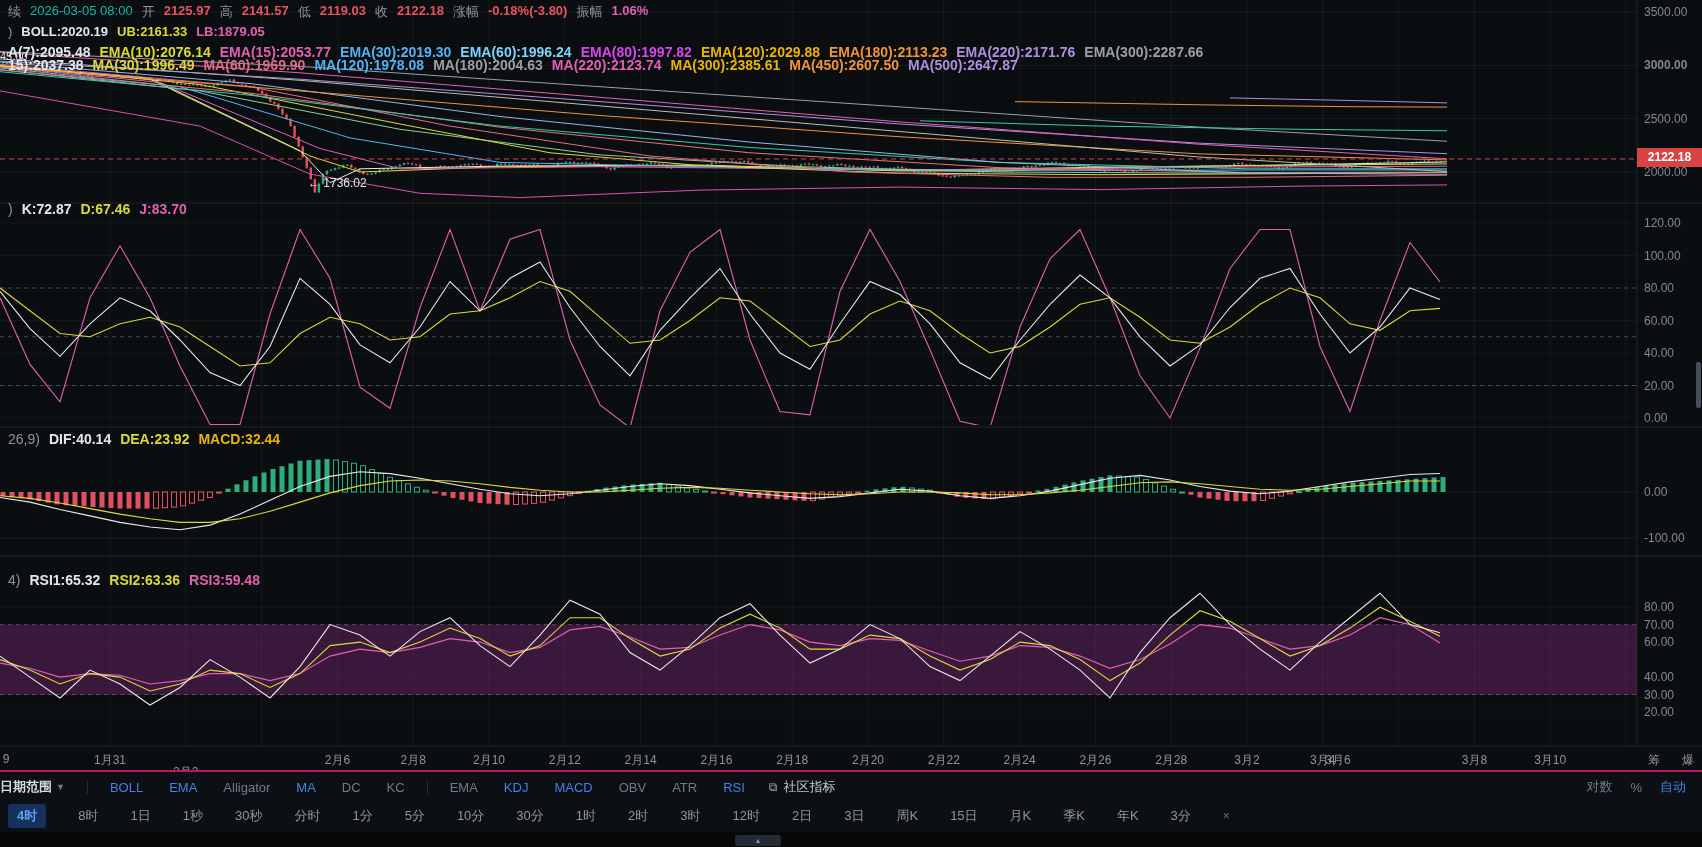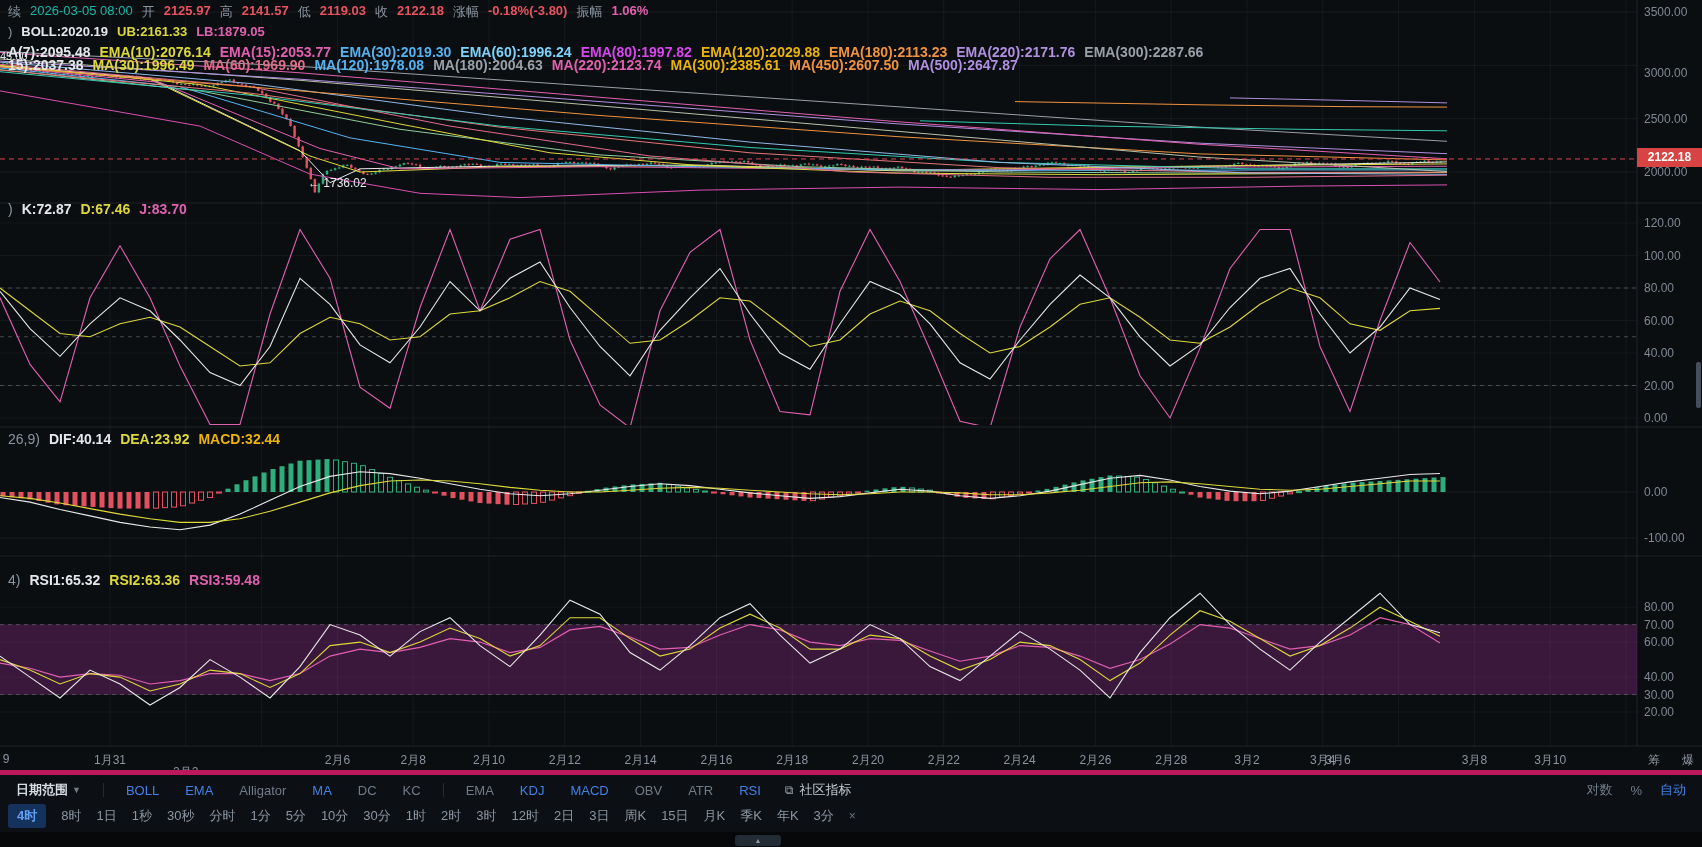--- a/index.html
+++ b/index.html
@@ -25,33 +25,33 @@
   .c-pink2{color:#e06c8c;}
   .axis-label{position:absolute;left:1644px;color:#7f8894;font-size:12px;z-index:3;}
   .time-label{position:absolute;top:752px;color:#8b94a0;font-size:12px;transform:translateX(-50%);z-index:3;}
   .side-char{position:absolute;top:752px;color:#8d96a2;font-size:12px;z-index:4;cursor:pointer;}
   #price-tag{position:absolute;left:1637px;top:148px;width:65px;height:19px;background:#d84343;color:#fff;
              font-size:12px;font-weight:700;text-align:center;line-height:19px;z-index:4;}
   #low-marker{position:absolute;left:308px;top:176px;color:#e6eaee;font-size:12px;z-index:4;}
   #left-frag{position:absolute;left:0;top:50px;color:#dfe4e9;font-size:11px;z-index:4;}
   #scrollbar-thumb{position:absolute;right:1px;top:362px;width:5px;height:46px;background:#454f5c;border-radius:2px;z-index:5;}
   
-  #indicator-bar{position:absolute;left:0;right:0;top:770px;height:30px;border-top:5px solid #be185d;
-                 background:#0c1014;display:flex;align-items:center;padding-left:16px;gap:0;z-index:6;font-size:13px;}
+  #indicator-bar{position:absolute;left:0;right:0;top:770px;height:30px;border-top:2px solid #be185d;
+                 background:#0c1014;display:flex;align-items:center;gap:0;z-index:6;font-size:13px;}
   #indicator-bar .grp{display:flex;align-items:center;gap:26px;justify-content:space-between;}
   .ibar-sep{width:1px;height:14px;background:#242b33;margin:0 22px;}
   .ind-item{color:#717b88;cursor:pointer;}
   .ind-item.on{color:#4380e8;}
   #date-range-btn{color:#d6dce3;font-weight:700;cursor:pointer;display:flex;align-items:center;gap:4px;}
   #date-range-btn .caret{color:#717b88;font-size:9px;}
   #community-btn{display:flex;align-items:center;gap:6px;color:#c3cad2;cursor:pointer;margin-left:24px;}
   #community-btn .edit-ic{color:#9aa3ad;font-size:12px;}
   #right-controls{position:absolute;right:16px;top:0;height:30px;display:flex;align-items:center;gap:18px;}
   #timeframe-bar{position:absolute;left:0;right:0;top:800px;height:32px;background:#0c1014;display:flex;
-                 align-items:center;padding-left:8px;gap:15px;z-index:6;font-size:13px;color:#8d96a2;}
+                 align-items:center;padding-left:8px;gap:32px;z-index:6;font-size:13px;color:#8d96a2;}
   .tf-item{cursor:pointer;}
   .tf-item.on{background:#15325c;color:#62a0f5;padding:3px 9px;border-radius:3px;font-weight:700;}
   .tf-close{color:#68727e;font-size:12px;cursor:pointer;}
   #bottom-strip{position:absolute;left:0;right:0;top:832px;height:15px;background:#060809;z-index:6;}
   #collapse-tab{position:absolute;left:735px;top:835px;width:46px;height:11px;background:#232b35;border-radius:3px;
                 color:#8d96a2;font-size:7px;text-align:center;line-height:11px;z-index:7;cursor:pointer;}
 </style>
 </head>
 <body>
 
@@ -1101,21 +1101,21 @@
       <span class="c-mag">RSI3:59.48</span>
     </div>
 
   <div id="price-tag">2122.18</div>
   <div id="low-marker">← 1736.02</div>
   <div id="left-frag">45.00</div>
   <div id="scrollbar-thumb"></div>
 
   <div id="axis-labels">
       <div class="axis-label" style="top: 5px;">3500.00</div>
-      <div class="axis-label" style="top: 66px;">3000.00</div>
+      <div class="axis-label" style="top: 58px; font-weight: bold;">3000.00</div>
       <div class="axis-label" style="top: 111.667px;">2500.00</div>
       <div class="axis-label" style="top: 165px;">2000.00</div>
       <div class="axis-label" style="top: 216px;">120.00</div>
       <div class="axis-label" style="top: 248.5px;">100.00</div>
       <div class="axis-label" style="top: 281px;">80.00</div>
       <div class="axis-label" style="top: 313.5px;">60.00</div>
       <div class="axis-label" style="top: 346px;">40.00</div>
       <div class="axis-label" style="top: 378.5px;">20.00</div>
       <div class="axis-label" style="top: 411px;">0.00</div>
       <div class="axis-label" style="top: 485px;">0.00</div>

